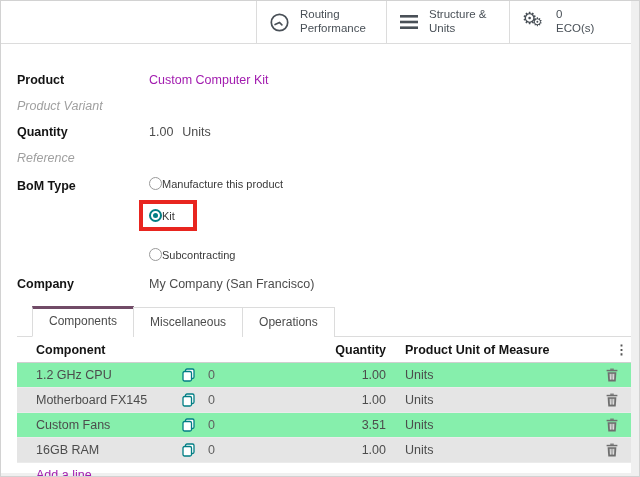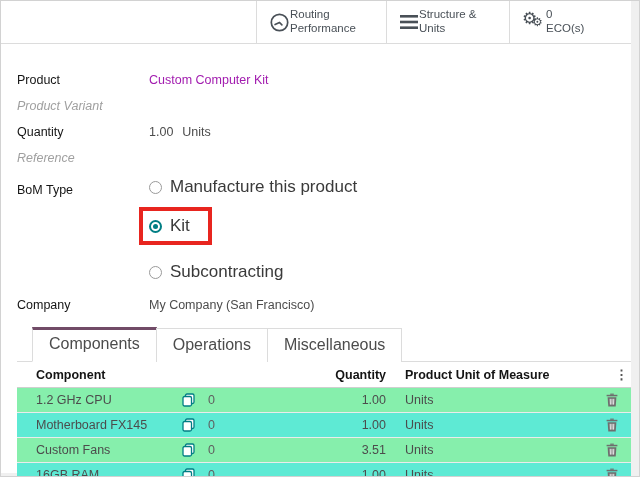--- a/index.html
+++ b/index.html
@@ -11,75 +11,75 @@
   }
   .main-col { position:absolute; left:0; top:0; width:630px; }
 
   
   .statbar {
     height:43px; background:#fff; border-bottom:1px solid #dcdcdc;
     display:flex; justify-content:flex-end; align-items:stretch;
   }
   .stat-button {
     border-left:1px solid #dcdcdc; display:flex; align-items:center;
-    padding:0 12px; cursor:pointer; background:#fff;
+    gap:10px; padding:0 12px; cursor:pointer; background:#fff;
   }
   .stat-button.b1 { width:130px; }
   .stat-button.b2 { width:123px; }
   .stat-button.b3 { width:122px; }
   .stat-text { font-size:11.5px; line-height:1.2; color:#495057; }
   .stat-icon { flex:0 0 auto; color:#495057; display:flex; align-items:center; }
   .gears { position:relative; width:24px; height:22px; font-size:17px; color:#495057; }
   .gear-big { position:absolute; left:0; top:-3px; }
   .gear-small { position:absolute; left:10px; top:4px; font-size:12px; }
 
   
   .sheet { width:630px; height:429px; background:#fff; padding:29px 0 0 16px; position:relative; }
 
   .field-row { display:flex; align-items:baseline; margin-bottom:12px; font-size:12.5px; }
-  .field-label { flex:0 0 132px; font-weight:normal; color:#141414; }
+  .field-label { flex:0 0 132px; font-weight:bold; color:#141414; }
   .field-label.muted { font-weight:normal; color:#a0a0a0;font-style:italic; }
   .field-value { color:#4c4c4c; }
   .link-teal { color:#a21caf; cursor:pointer; text-decoration:none; }
   .unit-gap { margin-left:9px; }
 
   .bom-row { margin-bottom:6px; }
   .radio-group { display:flex; flex-direction:column; }
-  .radio-option { display:flex; align-items:center; gap:8px; font-size:17px; color:#3a3a3a; cursor:pointer; margin-bottom:10px; }
+  .radio-option { display:flex; align-items:center; font-size:11px; color:#3a3a3a; cursor:pointer; margin-bottom:10px; }
   .radio-dot {
     width:13px; height:13px; border-radius:50%; border:1px solid #9a9a9a; background:#fff;
     display:inline-flex; align-items:center; justify-content:center; flex:0 0 13px;
   }
   .radio-dot.checked { border:2px solid #017e84; }
   .radio-dot.checked::after { content:""; width:5px; height:5px; border-radius:50%; background:#017e84; }
   .kit-highlight {
     display:inline-flex; border:4px solid #e8251f; padding:5px 18px 5px 6px;
     margin:0 0 17px -10px; align-self:flex-start;
   }
   .kit-highlight .radio-option { margin-bottom:0; }
 
   
   .tab-strip { display:flex; align-items:flex-end; margin-top:15px; padding-left:15px; border-bottom:1px solid #dcdcdc; width:614px; }
   .tab {
-    font-size:16px; color:#4c4c4c; padding:7px 16px 8px; cursor:pointer;
+    font-size:12px; color:#4c4c4c; padding:7px 16px 8px; cursor:pointer;
     border:1px solid #dcdcdc; border-bottom:none; background:#fff; margin-bottom:-1px; position:relative;
   }
   .tab.active { border-top:3px solid #714b67; padding-top:5px; border-bottom:1px solid #fff; }
   .tab + .tab { margin-left:-1px; }
 
   
   .ctable { width:614px; font-size:12.5px; color:#4c4c4c; margin-left:-16px; padding-left:16px; width:630px; }
   .thead { display:flex; align-items:center; height:26px; font-weight:bold; color:#141414; border-bottom:1px solid #cfcfcf; }
   .c-name  { flex:0 0 165px; padding-left:19px; overflow:hidden; white-space:nowrap; }
   .c-count { flex:0 0 130px; display:flex; align-items:center; gap:13px; }
   .c-qty   { flex:0 0 74px; text-align:right; }
   .c-uom   { flex:1 1 auto; padding-left:19px; }
   .c-act   { flex:0 0 38px; display:flex; justify-content:center; align-items:center; }
   .thead .c-act { justify-content:flex-end; padding-right:3px; font-weight:bold; color:#555; cursor:pointer; font-size:13px; }
-  .trow { display:flex; align-items:center; height:25px; border-bottom:1px solid #ebebeb; cursor:pointer; background:#5eead4; }
+  .trow { display:flex; align-items:center; height:25px; border-bottom:1px solid #ebebeb; cursor:pointer; background:#e5e5e5; }
   .trow.striped { background:#86efac; }
   .count-num { color:#5f5f5f; }
   .addline-row { height:24px; display:flex; align-items:center; padding-left:19px; font-size:12.5px; }
   .trash-btn { background:none; border:none; cursor:pointer; padding:0; display:flex; color:#6e6e6e; }
 </style>
 </head>
 <body>
 
 <div class="page">
   <div class="main-col">
@@ -163,22 +163,22 @@
         </div>
       </div>
 
       <div class="field-row">
         <span class="field-label">Company</span>
         <span class="field-value">My Company (San Francisco)</span>
       </div>
 
       <div class="tab-strip">
         <div class="tab active">Components</div>
+        <div class="tab">Miscellaneous</div>
         <div class="tab">Operations</div>
-        <div class="tab">Miscellaneous</div>
       </div>
 
       <div class="ctable">
         <div class="thead">
           <div class="c-name">Component</div>
           <div class="c-count"></div>
           <div class="c-qty">Quantity</div>
           <div class="c-uom">Product Unit of Measure</div>
           <div class="c-act">⋮</div>
         </div>

